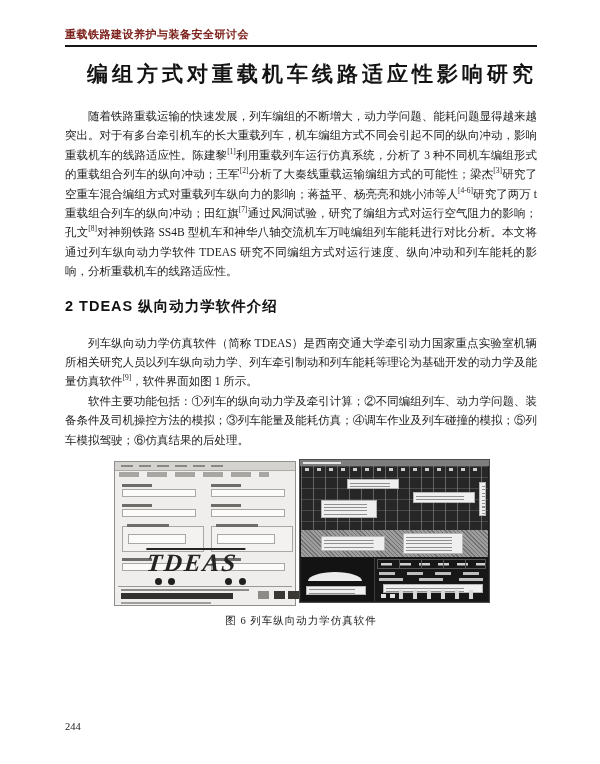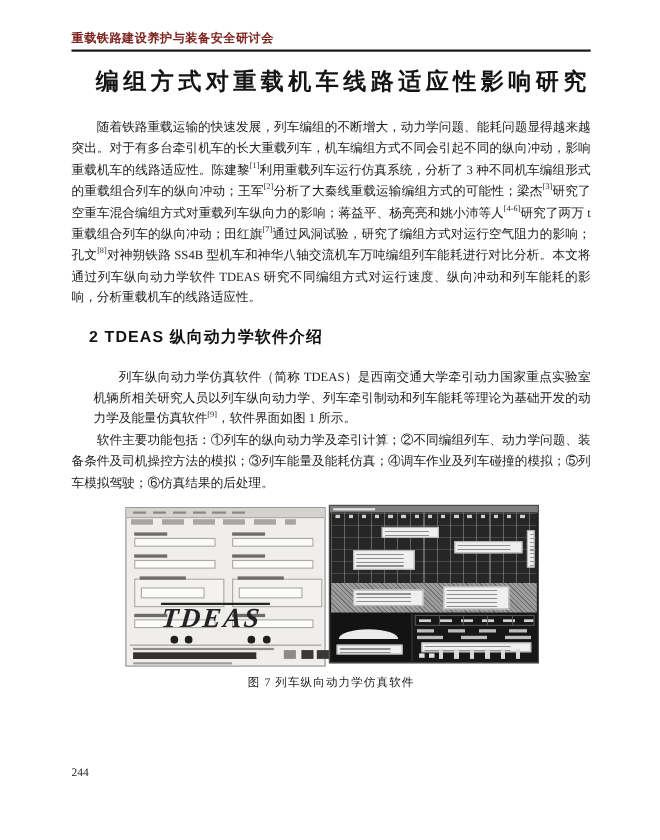--- a/index.html
+++ b/index.html
@@ -13,25 +13,25 @@
   .conf-header{margin-top:27px;font-family:"Liberation Sans","DejaVu Sans",sans-serif;
     font-weight:bold;font-size:11px;letter-spacing:.5px;color:#7d221c;}
   .head-rule{margin-top:3px;height:2px;background:#171717;}
 
   .paper-title{margin-top:13px;text-align:right;font-size:21px;font-weight:bold;
     letter-spacing:4px;color:#141414;}
   .authors{margin-top:13px;text-align:center;font-size:11.5px;letter-spacing:1.5px;color:#222;}
 
   .sec-heading{margin-top:34px;font-family:"Liberation Sans","DejaVu Sans",sans-serif;
     font-size:14.5px;font-weight:bold;letter-spacing:1px;color:#111;}
-  .sec-heading.second{margin-top:15px;margin-left:16px;}
+  .sec-heading.second{margin-top:15px;}
 
   p.body-text{margin:0;font-size:11.5px;line-height:19.4px;text-align:justify;color:#1c1c1c;}
   p.mt{margin-top:19px;}
-  p.mt2{margin-top:18px;margin-left:20px;}
+  p.mt2{margin-top:18px;}
   .indent{text-indent:2em;}
   sup{font-size:7.5px;line-height:0;}
 
   
   .figure{position:relative;margin-top:9px;height:150px;}
   .fig-caption{margin-top:5px;text-align:center;font-size:10.5px;letter-spacing:1px;color:#1c1c1c;}
 
   
   .shotL{position:absolute;left:49px;top:2px;width:182px;height:145px;
     background:#efeeec;border:1px solid #8f8f8f;box-sizing:border-box;}
@@ -92,21 +92,21 @@
     background-position:0 0,0 3px;}
   .r-row1{position:absolute;left:2px;right:2px;top:15px;height:2.5px;
     background:repeating-linear-gradient(to right,#bdbdbd 0 16px,transparent 16px 28px);}
   .r-row2{position:absolute;left:2px;right:2px;top:21px;height:2.5px;
     background:repeating-linear-gradient(to right,#bdbdbd 0 24px,transparent 24px 40px);}
   .r-bars{position:absolute;left:22px;right:6px;top:33px;bottom:2px;
     background:repeating-linear-gradient(to right,#d9d9d9 0 4px,transparent 4px 14px);}
   .r-dots{position:absolute;left:4px;bottom:3px;width:5px;height:4px;background:#e2e2e2;
     box-shadow:9px 0 0 #e2e2e2;}
 
-  .page-number{position:absolute;left:65px;top:697px;font-size:10.5px;color:#222;}
+  .page-number{position:absolute;left:65px;top:721px;font-size:10.5px;color:#222;}
 </style>
 </head>
 <body>
 
 <div class="page">
   <div class="content">
 
     <div class="conf-header">重载铁路建设养护与装备安全研讨会</div>
     <div class="head-rule"></div>
 
@@ -171,17 +171,17 @@
             <div class="r-row1"></div>
             <div class="r-row2"></div>
             <div class="ann" style="left:6px;top:27px;width:100px;height:9px;"></div>
             <div class="r-bars"></div>
             <div class="r-dots"></div>
           </div>
         </div>
       </div>
     </div>
 
-    <div class="fig-caption">图 7 列车纵向动力学仿真软件</div>
+    <div class="fig-caption">图 6 列车纵向动力学仿真软件</div>
   </div>
 
   <div class="page-number">244</div>
 </div>
 
 </body></html>

